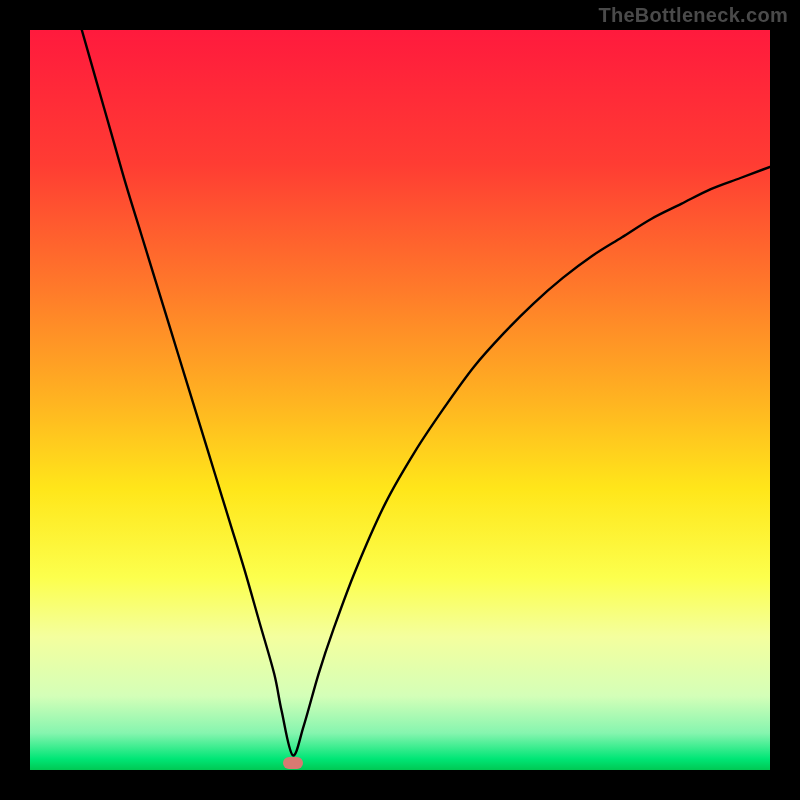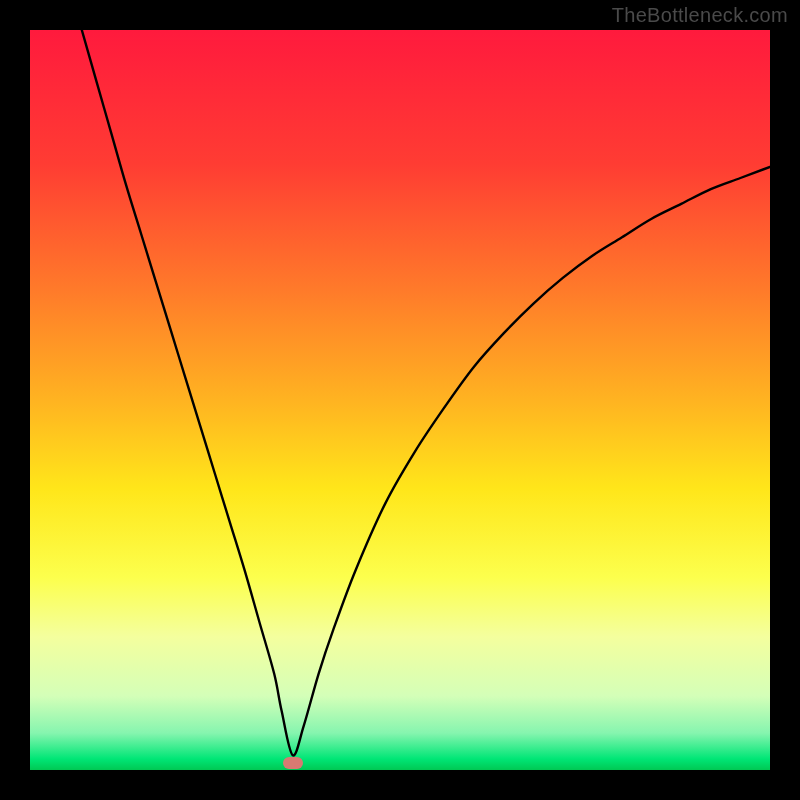--- a/index.html
+++ b/index.html
@@ -13,21 +13,21 @@
     background: #000;
     position: relative;
     overflow: hidden;
     font-family: Arial, Helvetica, sans-serif;
   }
   .watermark {
     position: absolute;
     top: 4px;
     right: 12px;
     font-size: 20px;
-    font-weight: 400;
+    font-weight: 700;
     color: #4a4a4a;
     z-index: 100;
     letter-spacing: 0.3px;
   }
   .plot-area {
     position: absolute;
     left: 30px;
     top: 30px;
     width: 740px;
     height: 740px;

